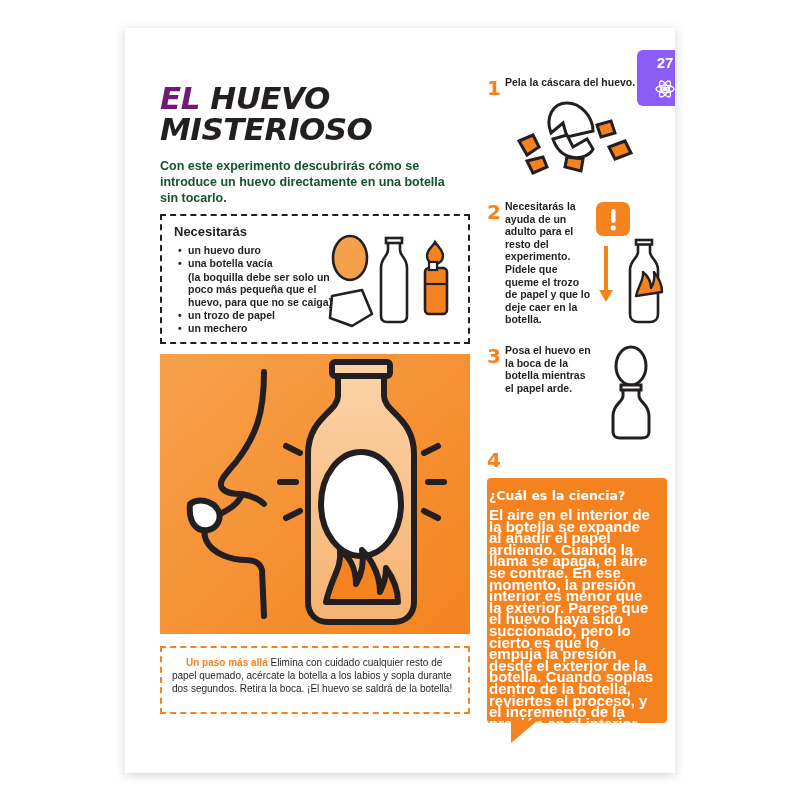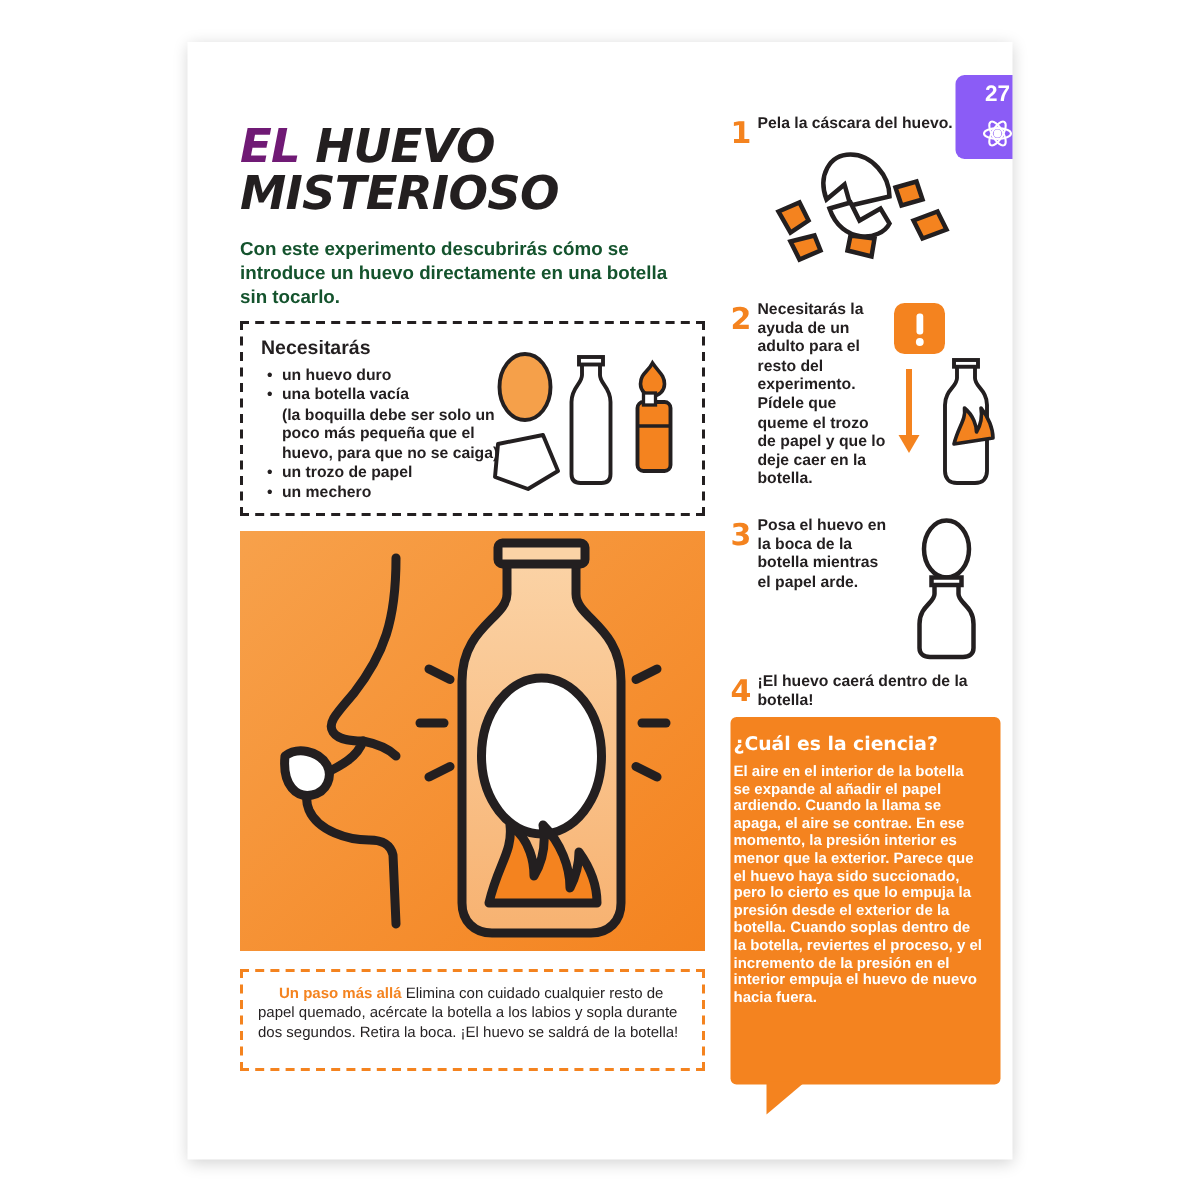--- a/index.html
+++ b/index.html
@@ -95,21 +95,21 @@
   .science{
     position:absolute;left:362px;top:450px;width:180px;height:245px;
     background:#F4831F;color:#ffffff;border-radius:4px;
     padding:10px 12px 0 2px;box-sizing:border-box;
   }
   .science h4{
     margin:0 0 6px 0;font-size:12.5px;font-weight:bold;
     font-family:"DejaVu Sans", sans-serif;
   }
   .science p{
-    margin:0;font-size:10px;line-height:11.6px;font-weight:bold;
+    margin:0;font-size:15px;line-height:11.6px;font-weight:bold;
   }
   .science .tail{
     position:absolute;left:24px;bottom:-20px;
     width:0;height:0;
     border-left:0 solid transparent;
     border-right:26px solid transparent;
     border-top:22px solid #F4831F;
   }
   svg{display:block;overflow:visible;}
 </style>
@@ -267,21 +267,20 @@
         <svg width="64" height="96" viewBox="0 0 64 96">
           <ellipse cx="32" cy="22" rx="15" ry="19" fill="#ffffff" stroke="#231F20" stroke-width="3"></ellipse>
           <path d="M24 44 h16 v8 c0 6 10 8 10 20 v16 c0 4 -3 6 -7 6 h-22 c-4 0 -7 -2 -7 -6 v-16 c0 -12 10 -14 10 -20 z" fill="#ffffff" stroke="#231F20" stroke-width="3" stroke-linejoin="round"></path>
           <rect x="22" y="41" width="20" height="5" fill="#ffffff" stroke="#231F20" stroke-width="3"></rect>
         </svg>
       </div>
     </div>
 
     <div class="step">
       <div class="n">4</div>
-      <div class="txt">¡El huevo caerá dentro de la botella!</div>
     </div>
   </div>
 
   <div class="science">
     <h4>¿Cuál es la ciencia?</h4>
     <p>El aire en el interior de la botella se expande al añadir el papel ardiendo. Cuando la llama se apaga, el aire se contrae. En ese momento, la presión interior es menor que la exterior. Parece que el huevo haya sido succionado, pero lo cierto es que lo empuja la presión desde el exterior de la botella. Cuando soplas dentro de la botella, reviertes el proceso, y el incremento de la presión en el interior empuja el huevo de nuevo hacia fuera.</p>
     <div class="tail"></div>
   </div>
 
 </div>

